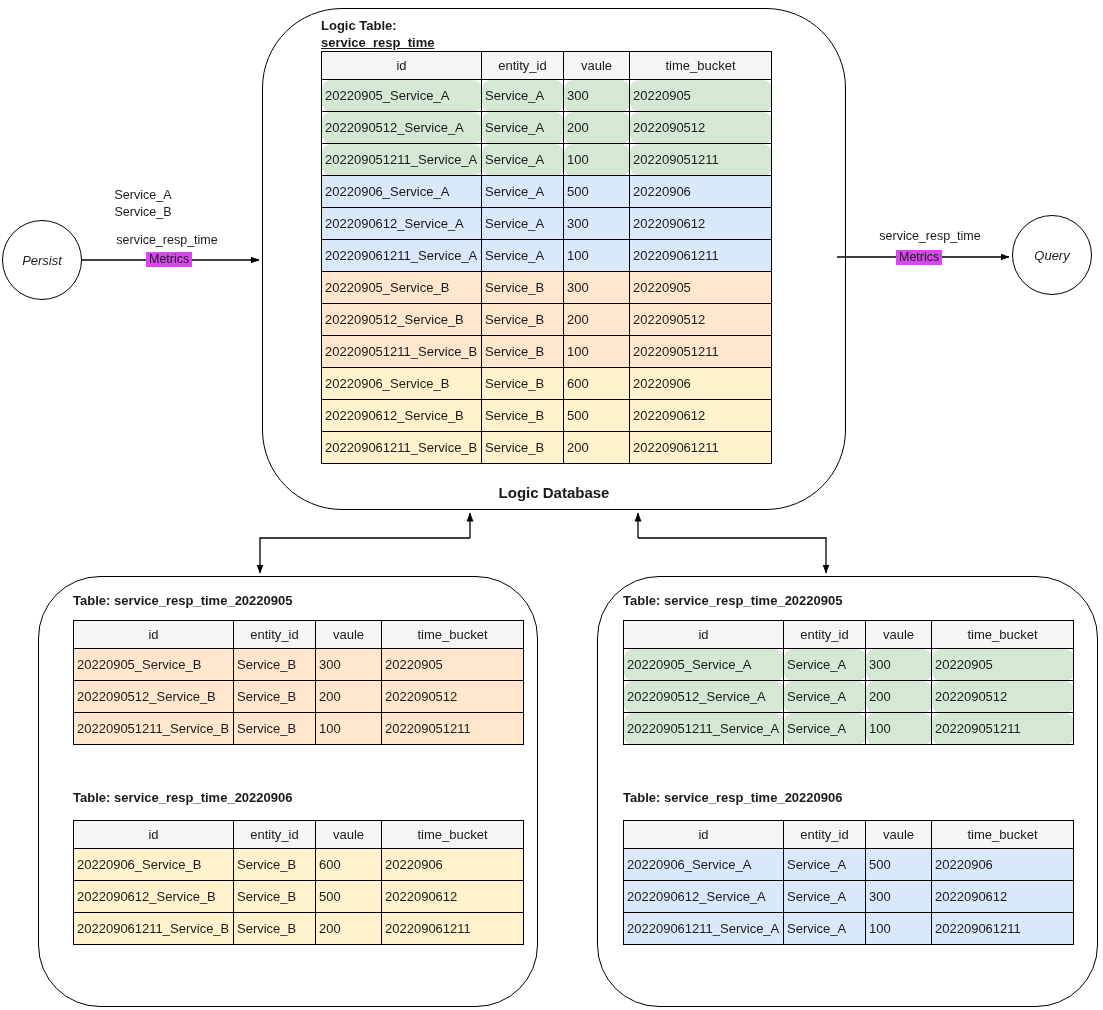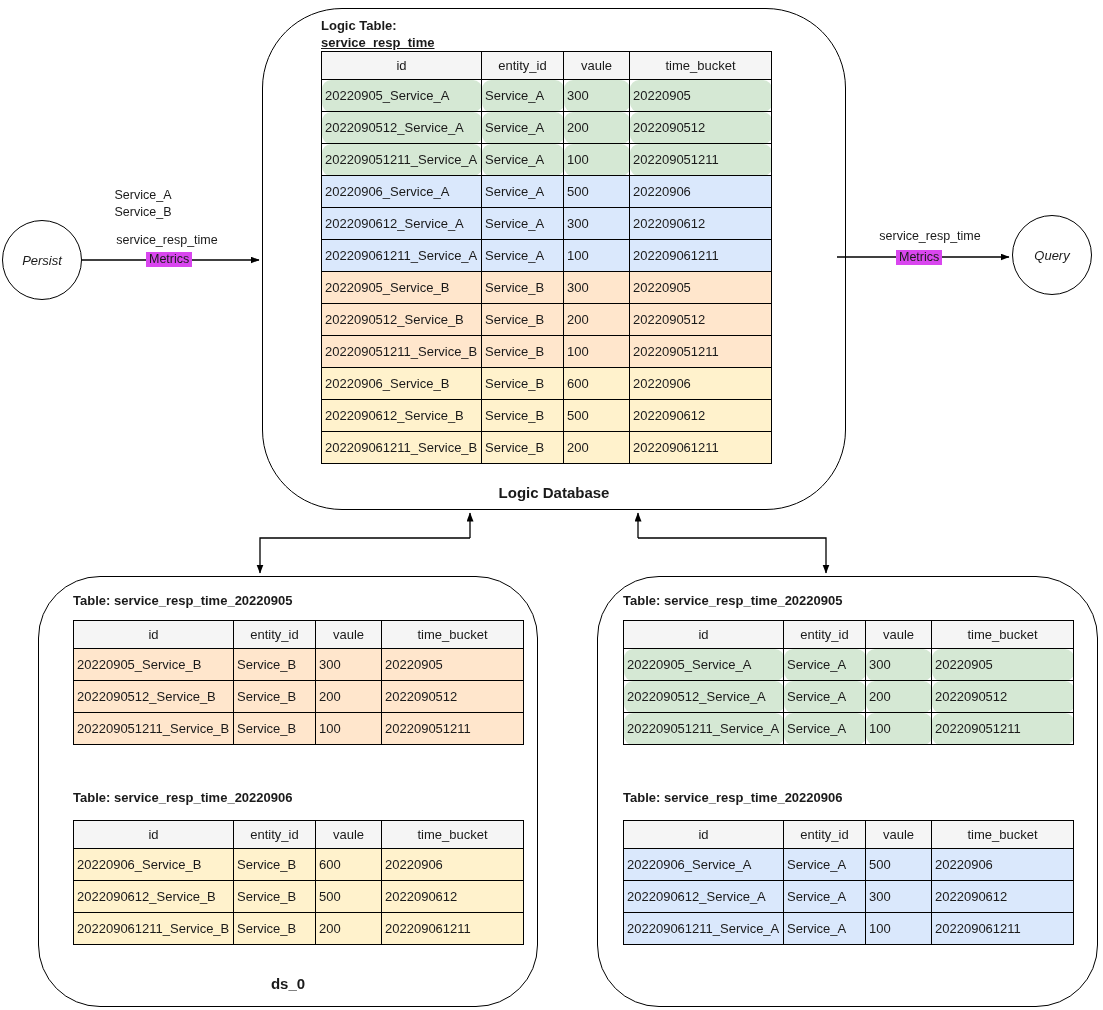--- a/index.html
+++ b/index.html
@@ -262,21 +262,20 @@
             <td>2022090612</td>
           </tr>
           <tr class="row-yellow">
             <td>202209061211_Service_B</td>
             <td>Service_B</td>
             <td>200</td>
             <td>202209061211</td>
           </tr>
         </tbody>
       </table>
-    <div class="box-caption" id="ds0-caption">ds_0</div>
   </div>
 
   <div class="shape-box" id="ds1-box">
     <div class="box-title" id="ds1-title1">Table: service_resp_time_20220905</div>
     <table class="data" id="ds1-table1">
         <colgroup>
           <col style="width: 160px;">
           <col style="width: 82px;">
           <col style="width: 66px;">
           <col style="width: 142px;">

